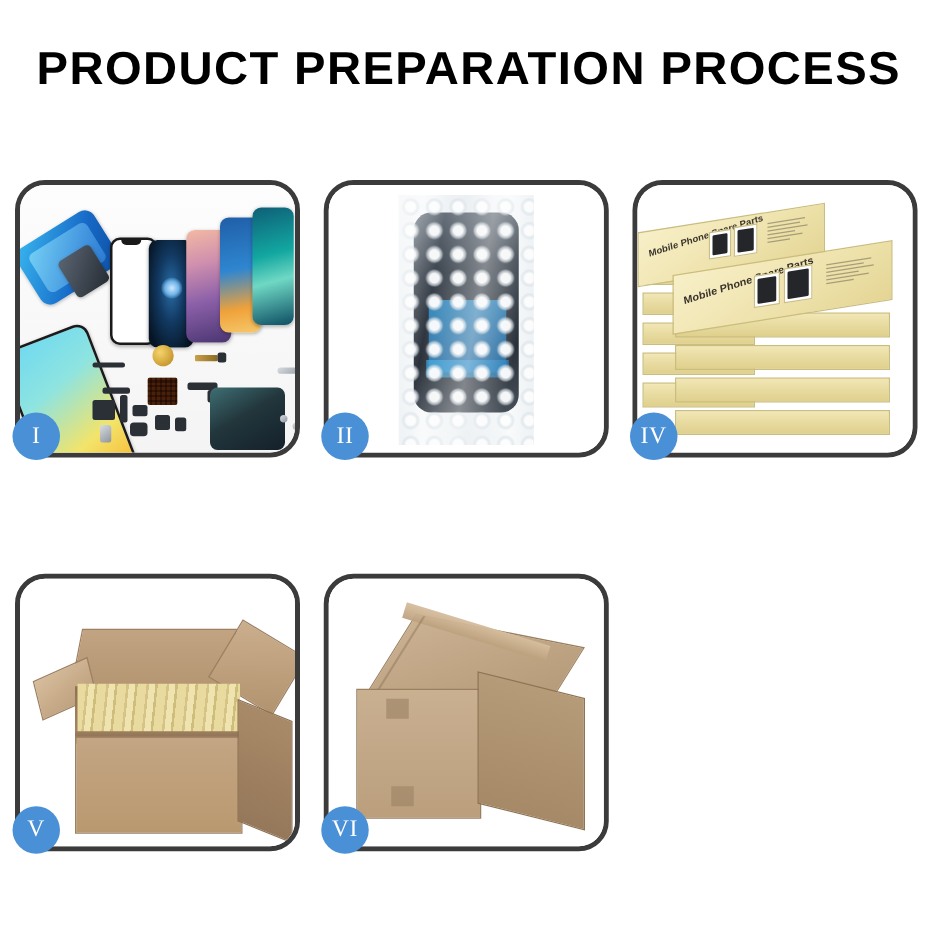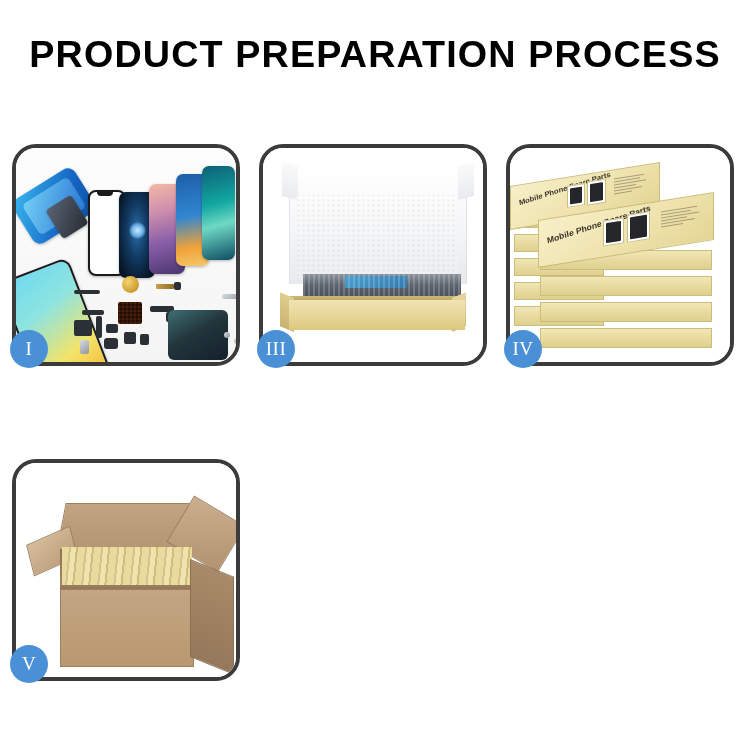--- a/index.html
+++ b/index.html
@@ -435,33 +435,32 @@
           <div class="pt" style="left:92px; top:36px; width:8px;  height:10px;"></div>
           <div class="pt board" style="left:94px; top:34px; width:60px; height:50px;"></div>
           <div class="pt silver" style="left:148px;top:18px; width:22px; height:5px; border-radius:3px;"></div>
           <div class="pt round silver" style="left:150px;top:56px; width:6px; height:6px;"></div>
           <div class="pt round silver" style="left:160px;top:62px; width:6px; height:6px;"></div>
         </div>
       </div>
       <div class="badge">I</div>
     </div>
 
-
     <div class="panel">
-      <div class="panel-clip p3">
-        <div class="b3-lid"></div>
-        <div class="b3-foam"></div>
-        <div class="b3-prod"></div>
-        <div class="b3-rim"></div>
-        <div class="b3-left"></div>
-        <div class="b3-right"></div>
-        <div class="b3-front"></div>
+      <div class="panel-clip p2">
+        <div class="bw-bag"></div>
+        <div class="bw-item"></div>
+        <div class="bw-accent"></div>
+        <div class="bw-accent2"></div>
+        <div class="bw-bubbles"></div>
+        <div class="bw-sheen"></div>
       </div>
-      <div class="badge">III</div>
+      <div class="badge">II</div>
     </div>
+
 
     <div class="panel">
       <div class="panel-clip p4">
         <div class="stack">
 
           <div class="sbox" style="left:4px;  top:62px;  width:88px; height:16px;"></div>
           <div class="sbox" style="left:4px;  top:86px;  width:88px; height:16px;"></div>
           <div class="sbox" style="left:4px;  top:110px; width:88px; height:16px;"></div>
           <div class="sbox" style="left:4px;  top:134px; width:88px; height:16px;"></div>
           <div class="sbox" style="left:4px;  top:158px; width:88px; height:18px;"></div>
@@ -519,15 +518,27 @@
         <div class="c5-lflap"></div>
         <div class="c5-inner"></div>
         <div class="c5-content"></div>
         <div class="c5-lip"></div>
         <div class="c5-front"></div>
         <div class="c5-side"></div>
       </div>
       <div class="badge">V</div>
     </div>
 
+    <div class="panel">
+      <div class="panel-clip p6">
+        <div class="c6-top"></div>
+        <div class="c6-tape"></div>
+        <div class="c6-seam"></div>
+        <div class="c6-front"></div>
+        <div class="c6-side"></div>
+        <div class="c6-tab1"></div>
+        <div class="c6-tab2"></div>
+      </div>
+      <div class="badge">VI</div>
+    </div>
 
   </div>
 </div>
 
 </body></html>

